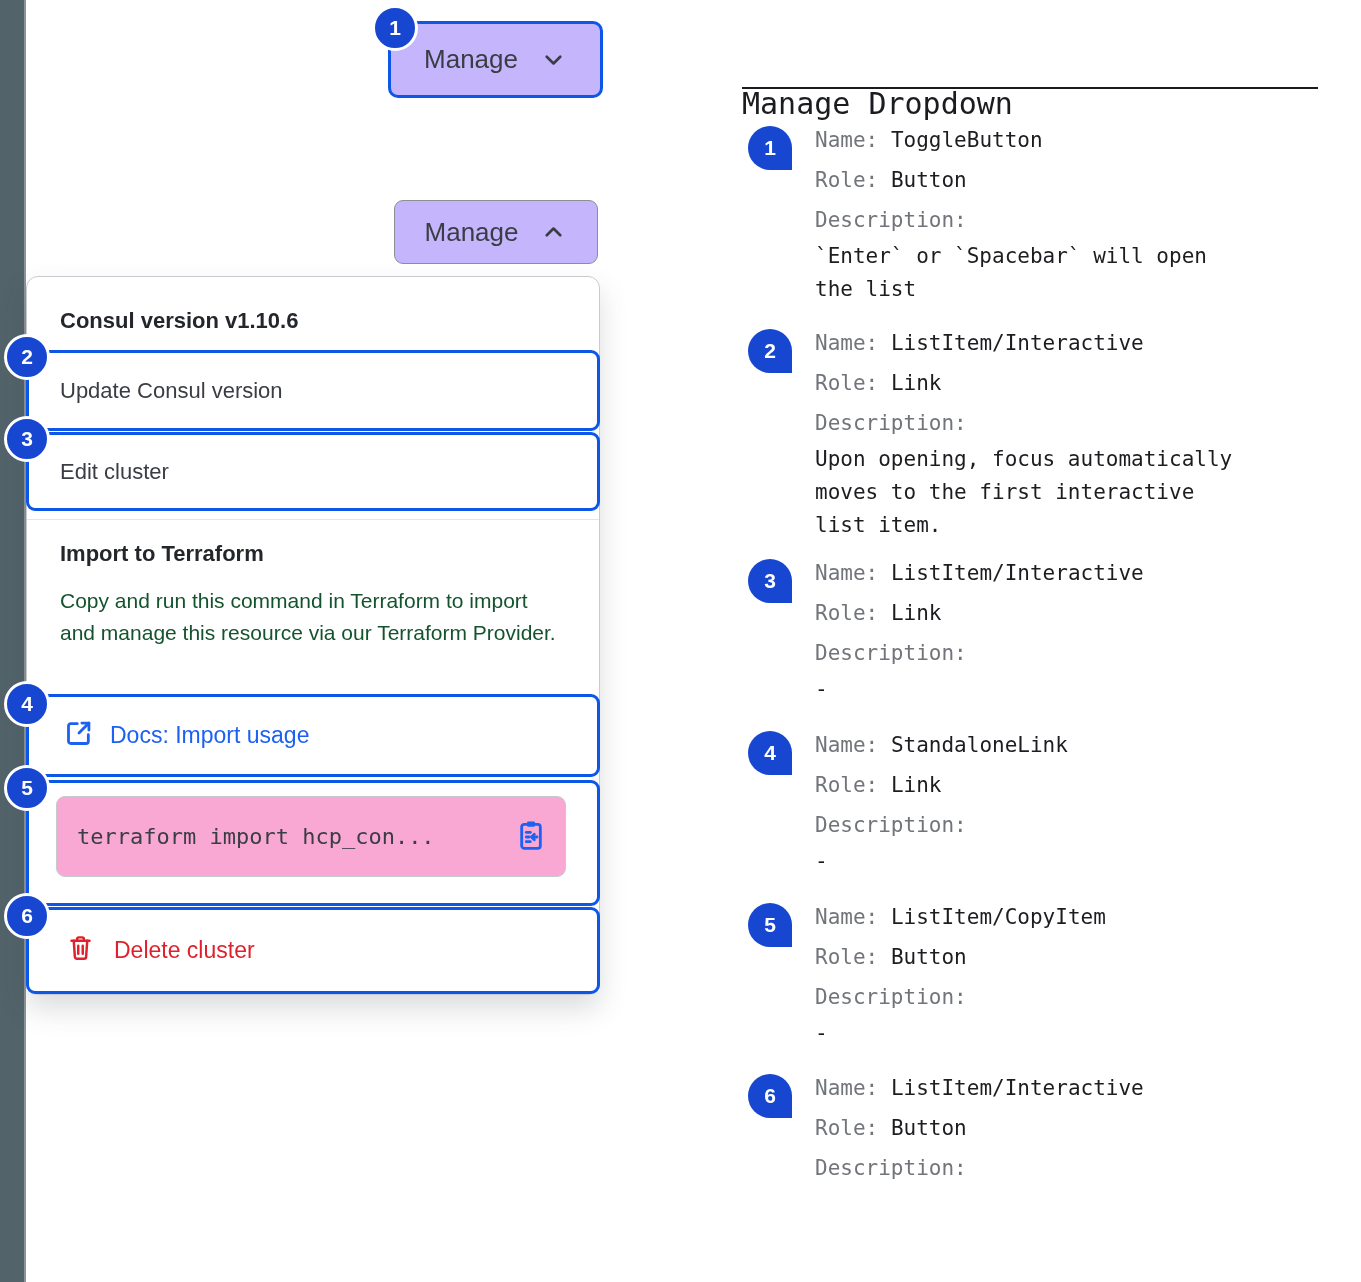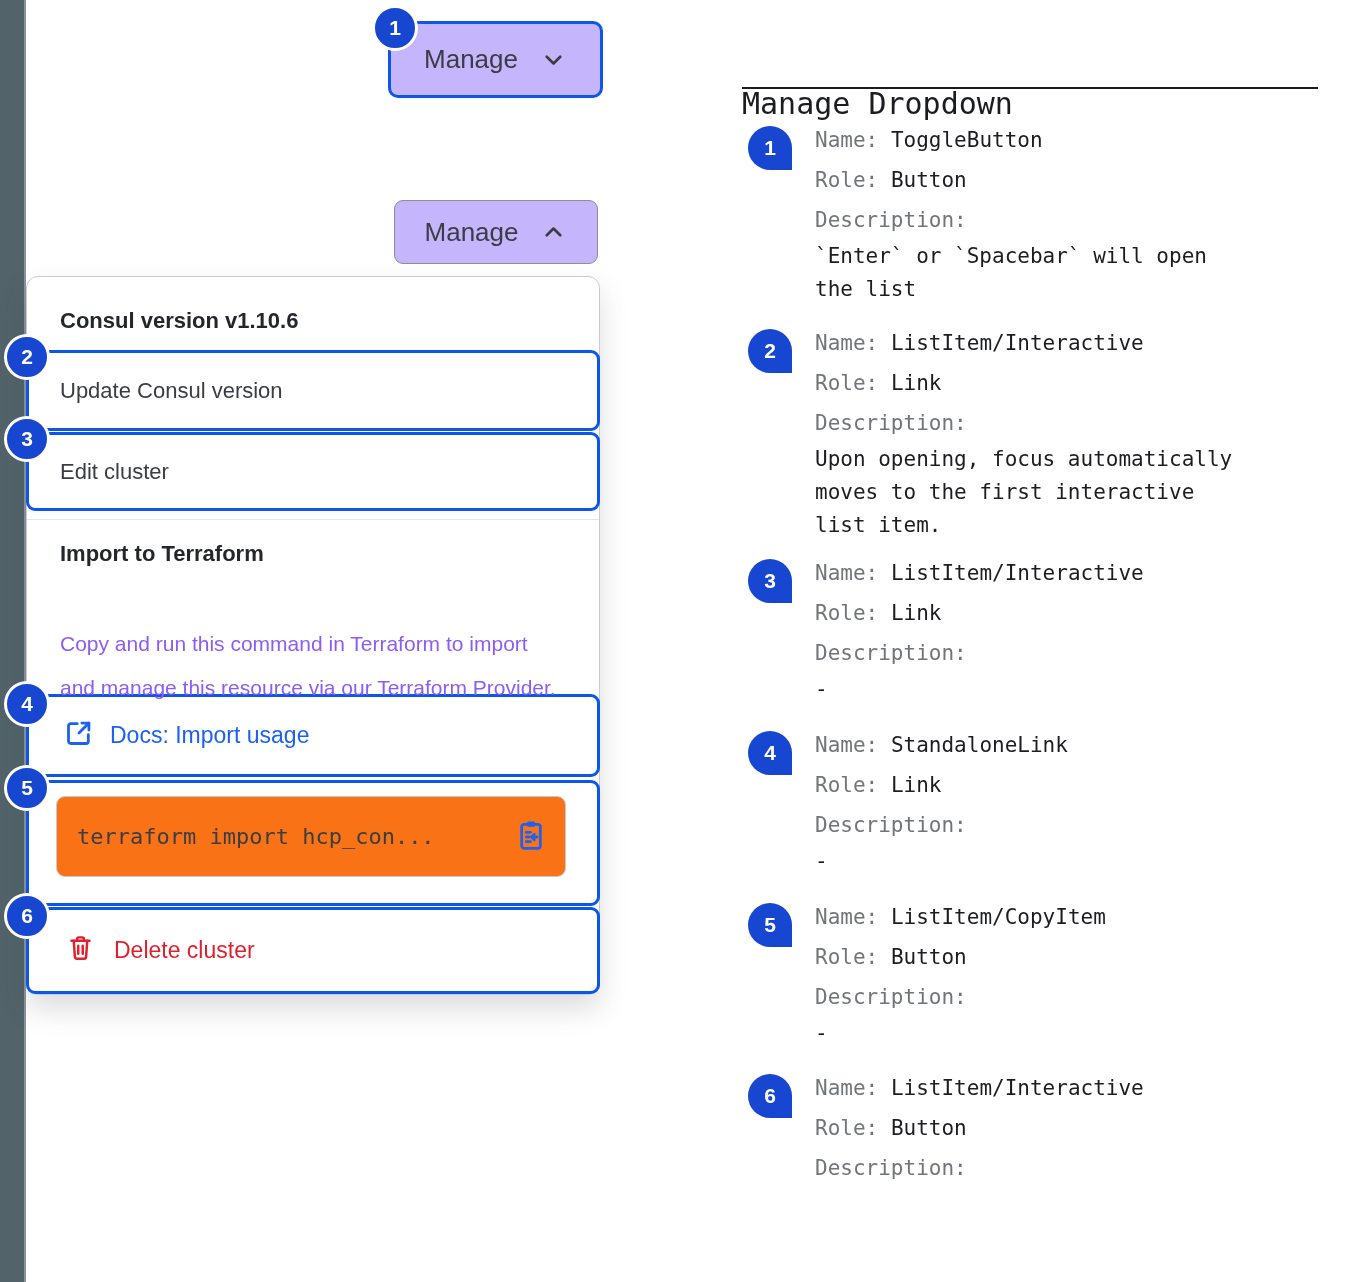--- a/index.html
+++ b/index.html
@@ -29,32 +29,32 @@
 
   
   .dropdown-panel {
     left: 26px; top: 276px; width: 574px; height: 719px; background: #ffffff;
     border: 1px solid #c9cbd1; border-radius: 12px;
     box-shadow: 0 14px 28px rgba(62, 66, 74, 0.18);
     z-index: 5;
   }
   .section-title { font-size: 22px; font-weight: 700; color: #23262b; }
   .menu-label { font-size: 22px; color: #3b3d44; }
-  .paragraph { font-size: 21px; color: #8b5cf6; line-height: 44px; width: 505px; margin-top: 37px; }
+  .paragraph { font-size: 21px; color: #14532d; line-height: 32px; width: 505px; }
   .divider { height: 1px; background: #e4e6e9; }
 
   
   .ann-box { left: 26px; width: 574px; border: 3.5px solid #0c56e8; border-radius: 9px; z-index: 10; display: flex; align-items: center; background: transparent; }
 
   .docs-link { display: flex; align-items: center; gap: 17px; color: #1c61f2; font-size: 23px; font-weight: 500; padding-left: 36px; }
   .delete-item { display: flex; align-items: center; gap: 20px; color: #e0212d; font-size: 23px; font-weight: 500; padding-left: 38px; }
 
   .code-field {
     left: 56px; top: 796px; width: 510px; height: 81px; border: 1.5px solid #c7c9cf; border-radius: 9px;
-    display: flex; align-items: center; justify-content: space-between; padding: 0 18px 0 20px; background: #f97316; z-index: 12;
+    display: flex; align-items: center; justify-content: space-between; padding: 0 18px 0 20px; background: #f9a8d4; z-index: 12;
   }
   .code-text { font-family: "DejaVu Sans Mono", monospace; font-size: 22px; color: #3b3d44; white-space: nowrap; }
 
   
   .spec-title { left: 742px; top: 42px; font-family: "DejaVu Sans Mono", monospace; font-size: 30px; font-weight: 500; color: #1b1c1f; margin-top: 44px; }
   .spec-rule { left: 742px; top: 87px; width: 576px; height: 2px; background: #1a1b1e; }
 
   .spec-item { left: 742px; width: 560px; font-family: "DejaVu Sans Mono", monospace; }
   .spec-badge {
     position: absolute; left: 6px; top: 16px; width: 44px; height: 44px; background: #1747d1;

